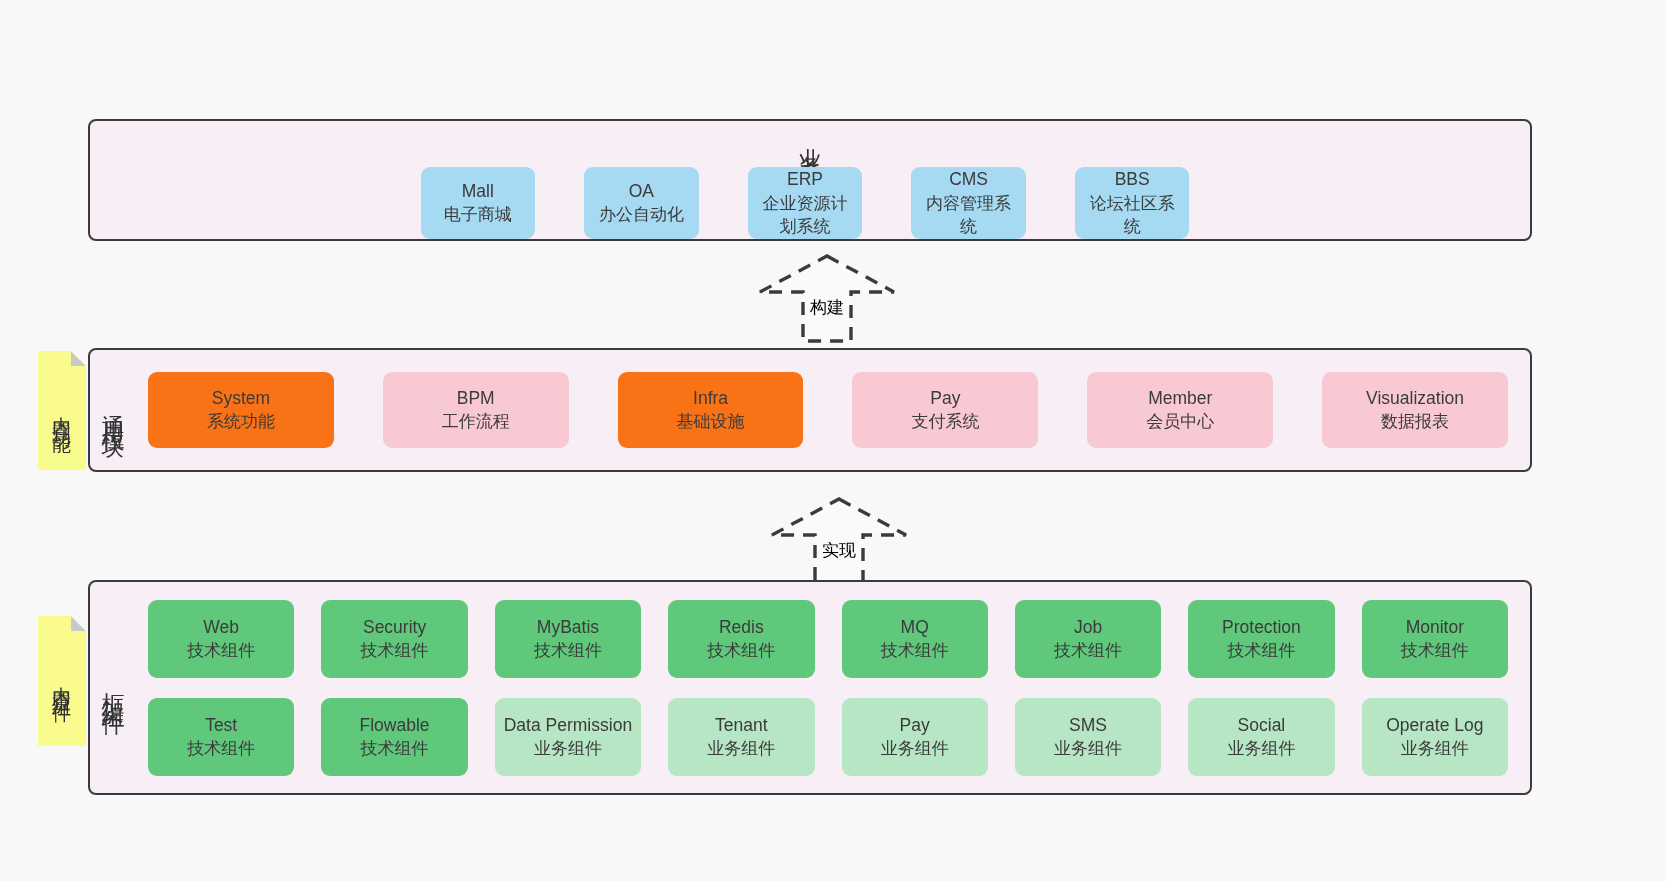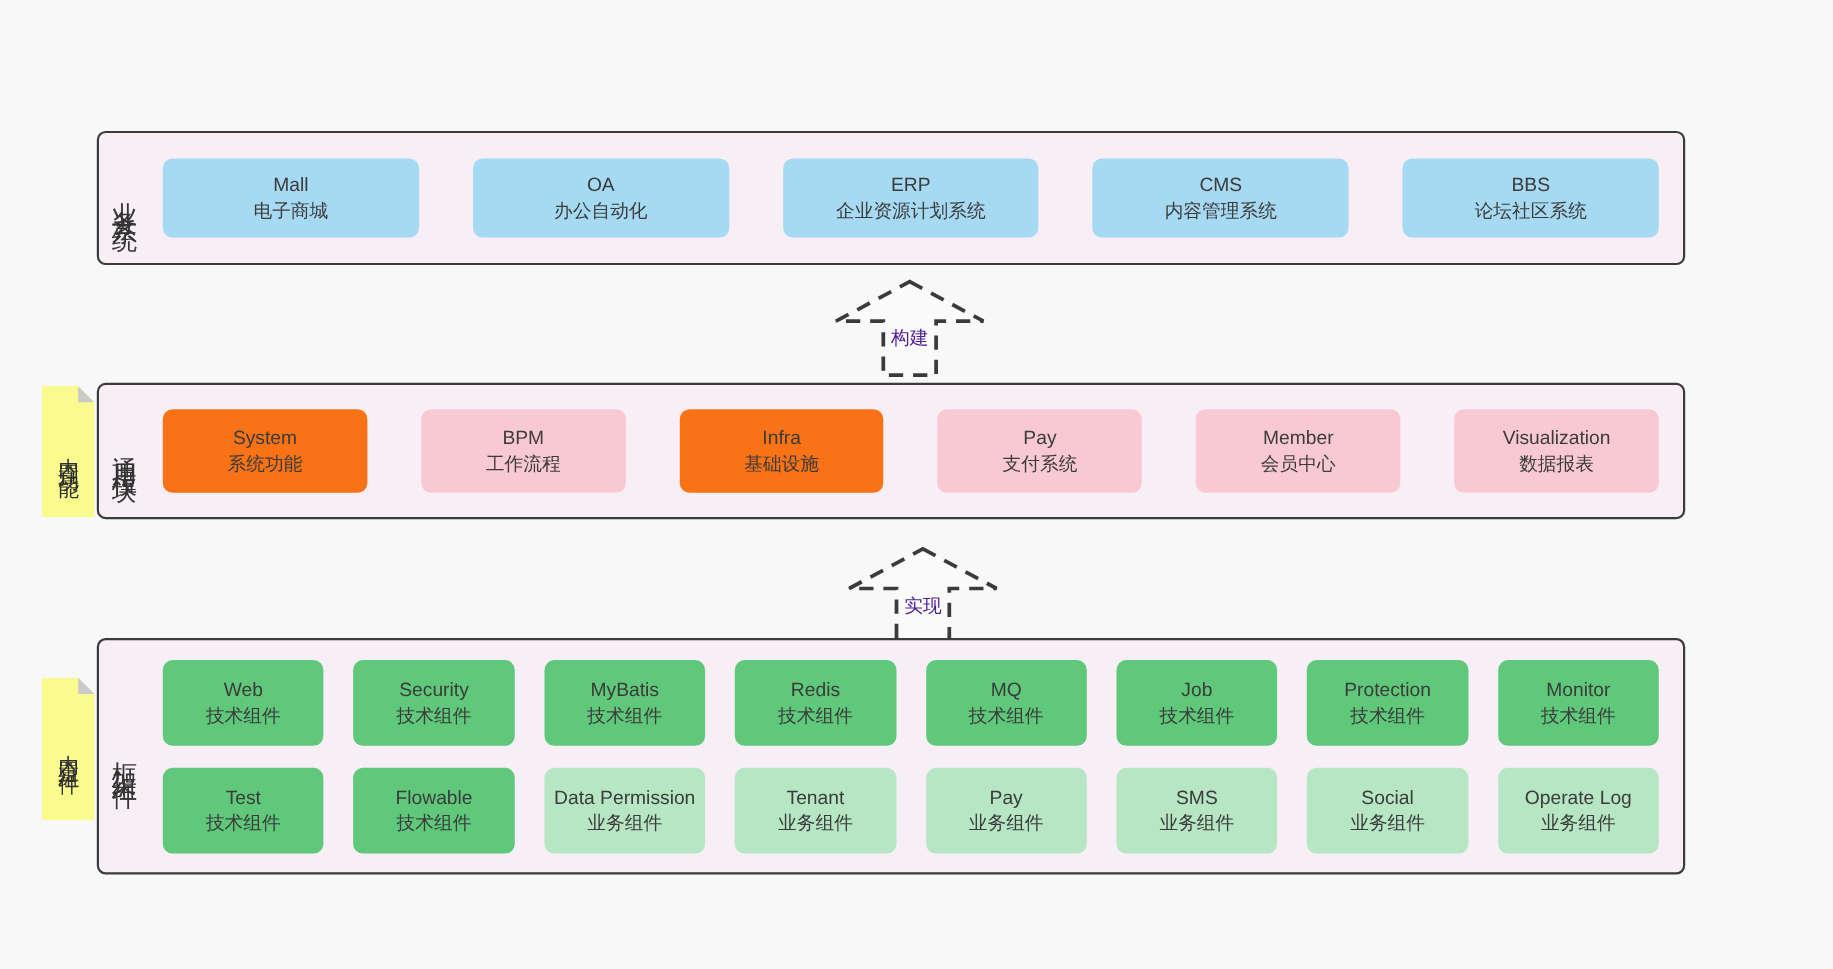--- a/index.html
+++ b/index.html
@@ -18,21 +18,21 @@
   .panel {
     position: absolute;
     left: 88px;
     width: 1444px;
     background: #f7eef6;
     border: 2px solid #3b3b3b;
     border-radius: 8px;
     display: flex;
     align-items: center;
   }
-  .panel-business   { top: 119px; height: 122px; }
+  .panel-business   { top: 119px; height: 122px; flex-direction: column; }
   .panel-modules    { top: 348px; height: 124px; }
   .panel-components { top: 580px; height: 215px; }
 
   .panel-label {
     width: 46px;
     flex: 0 0 46px;
     display: flex;
     align-items: center;
     justify-content: center;
     writing-mode: vertical-rl;
@@ -124,21 +124,21 @@
   }
   .arrow-build   { left: 757px; top: 253px; }
   .arrow-realize { left: 769px; top: 496px; }
   .arrow-label {
     position: absolute;
     left: 0;
     width: 100%;
     top: 43px;
     text-align: center;
     font-size: 17px;
-    color: #4c1d95;
+    color: #000000;
   }
 </style>
 </head>
 <body>
 
 <div class="canvas">
 
   <div class="panel panel-business">
     <div class="panel-label">业务系统</div>
     <div class="panel-content">

